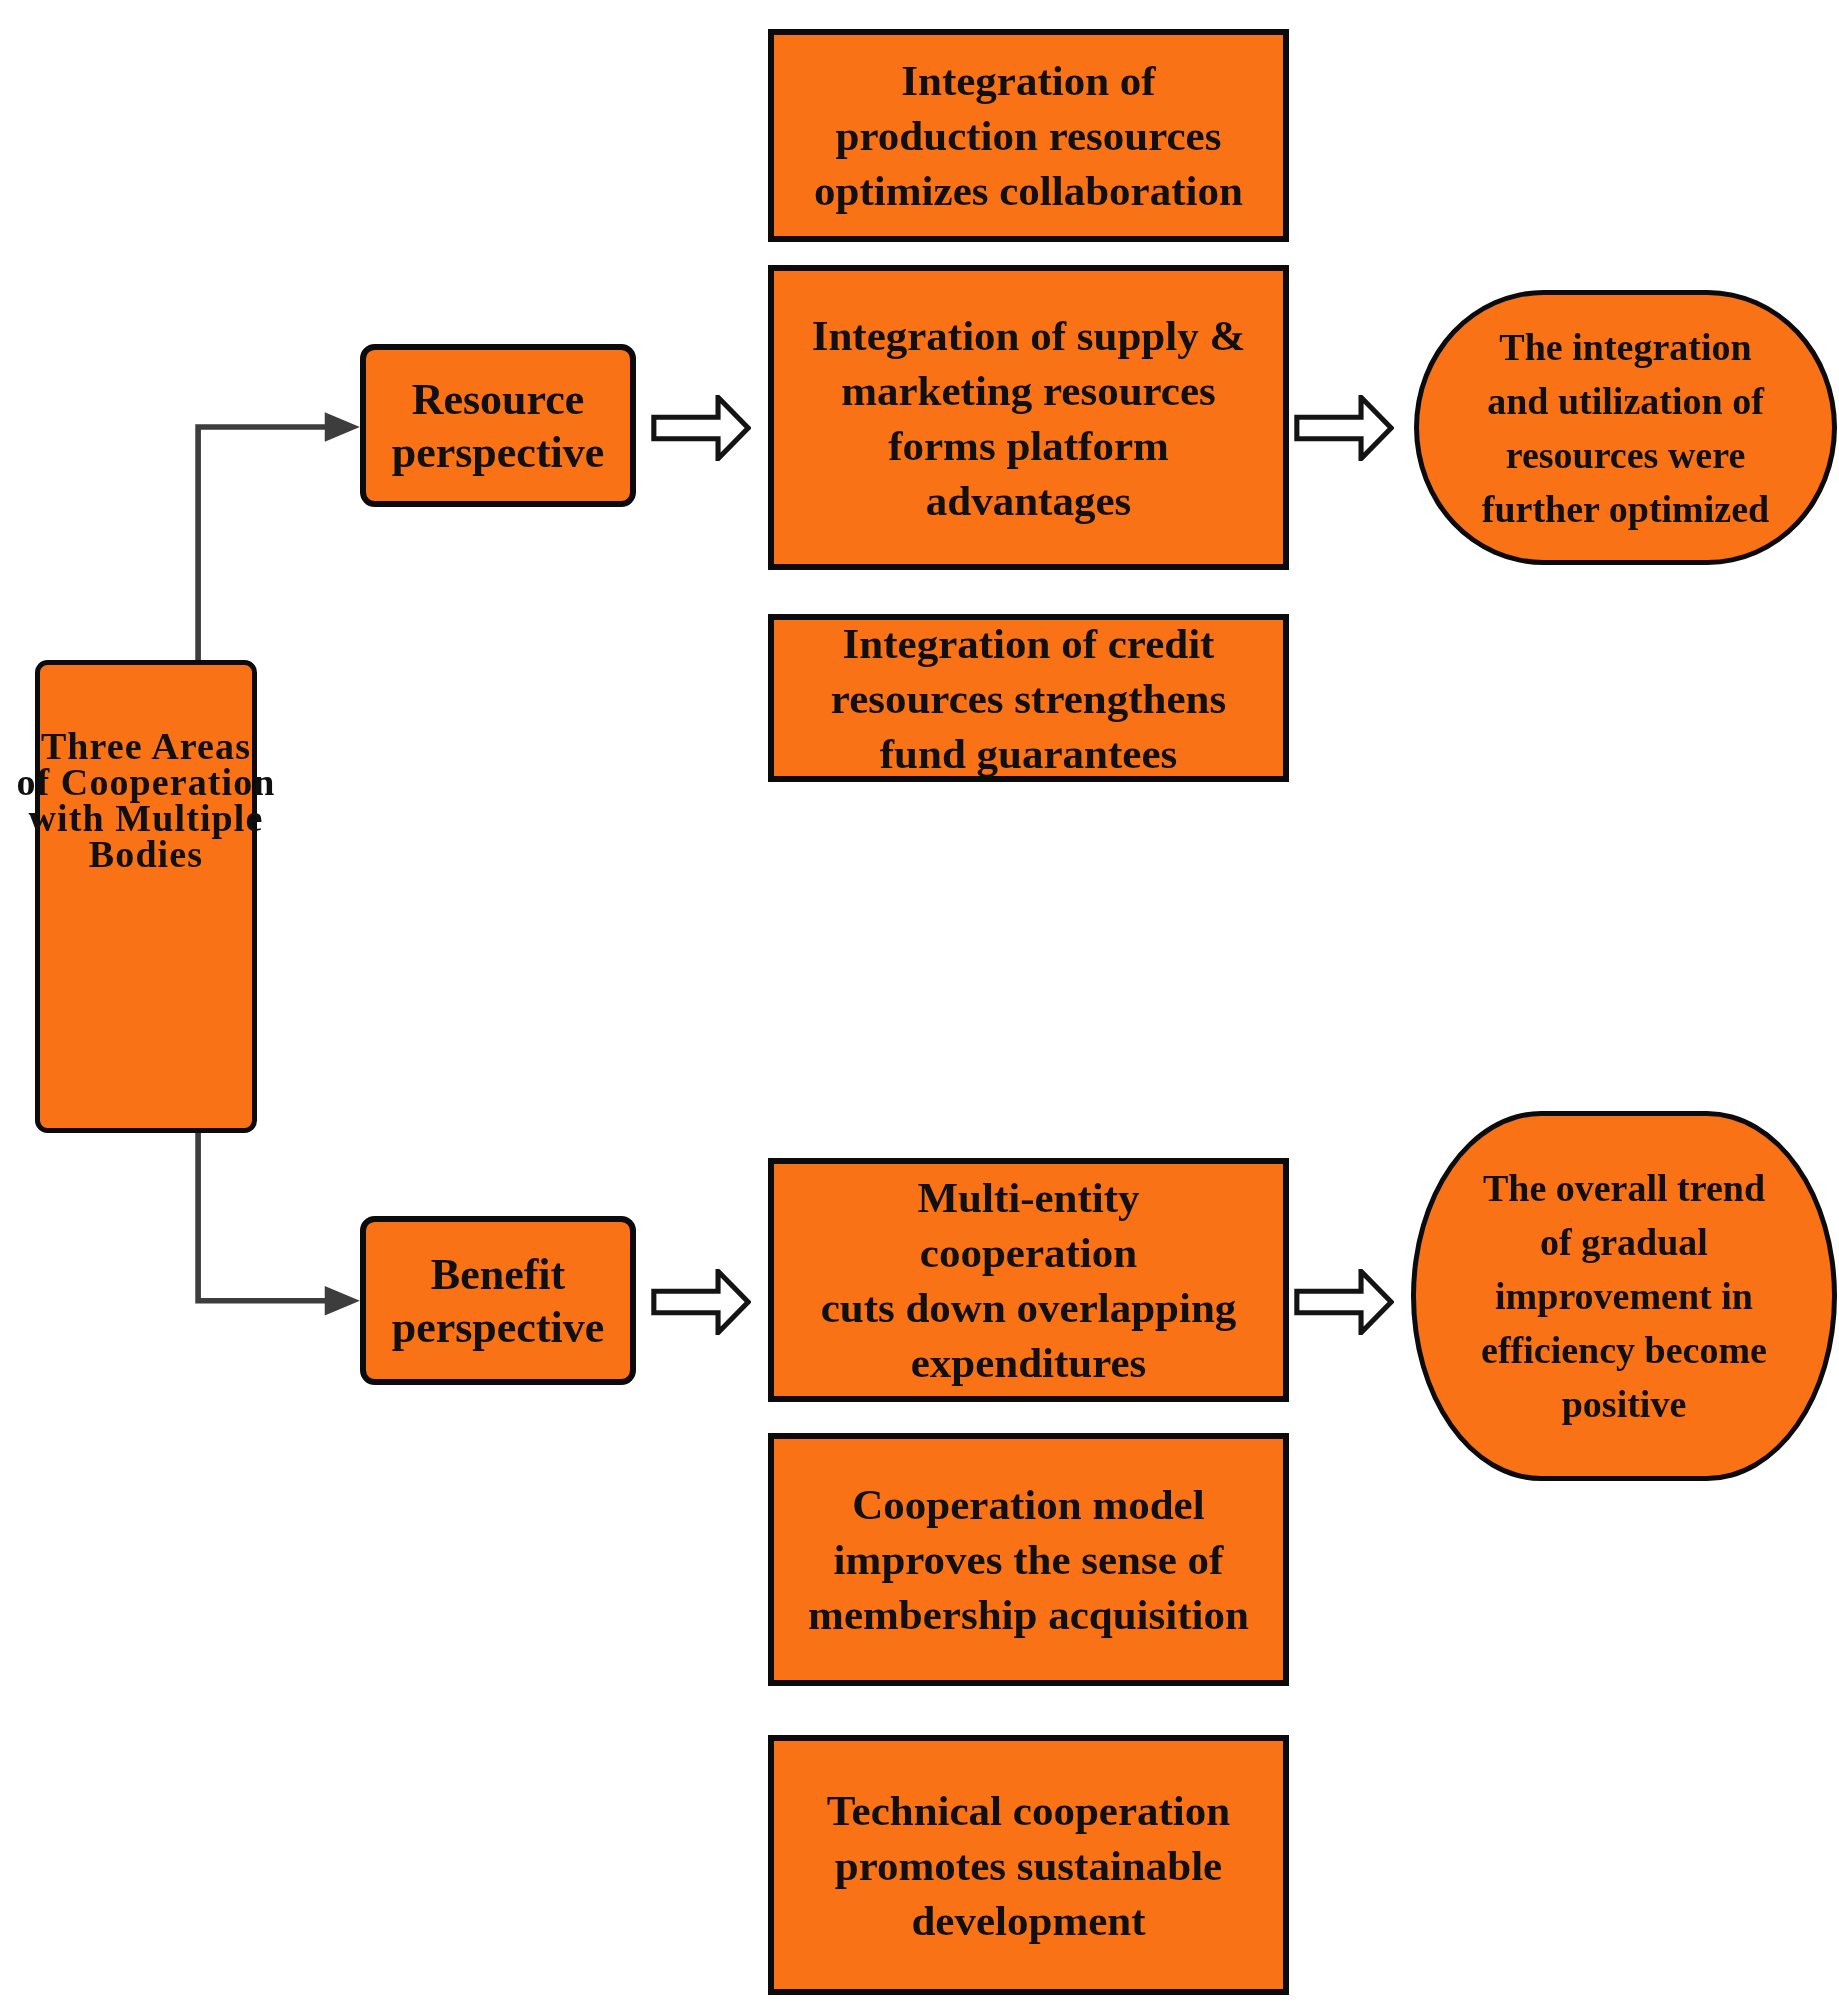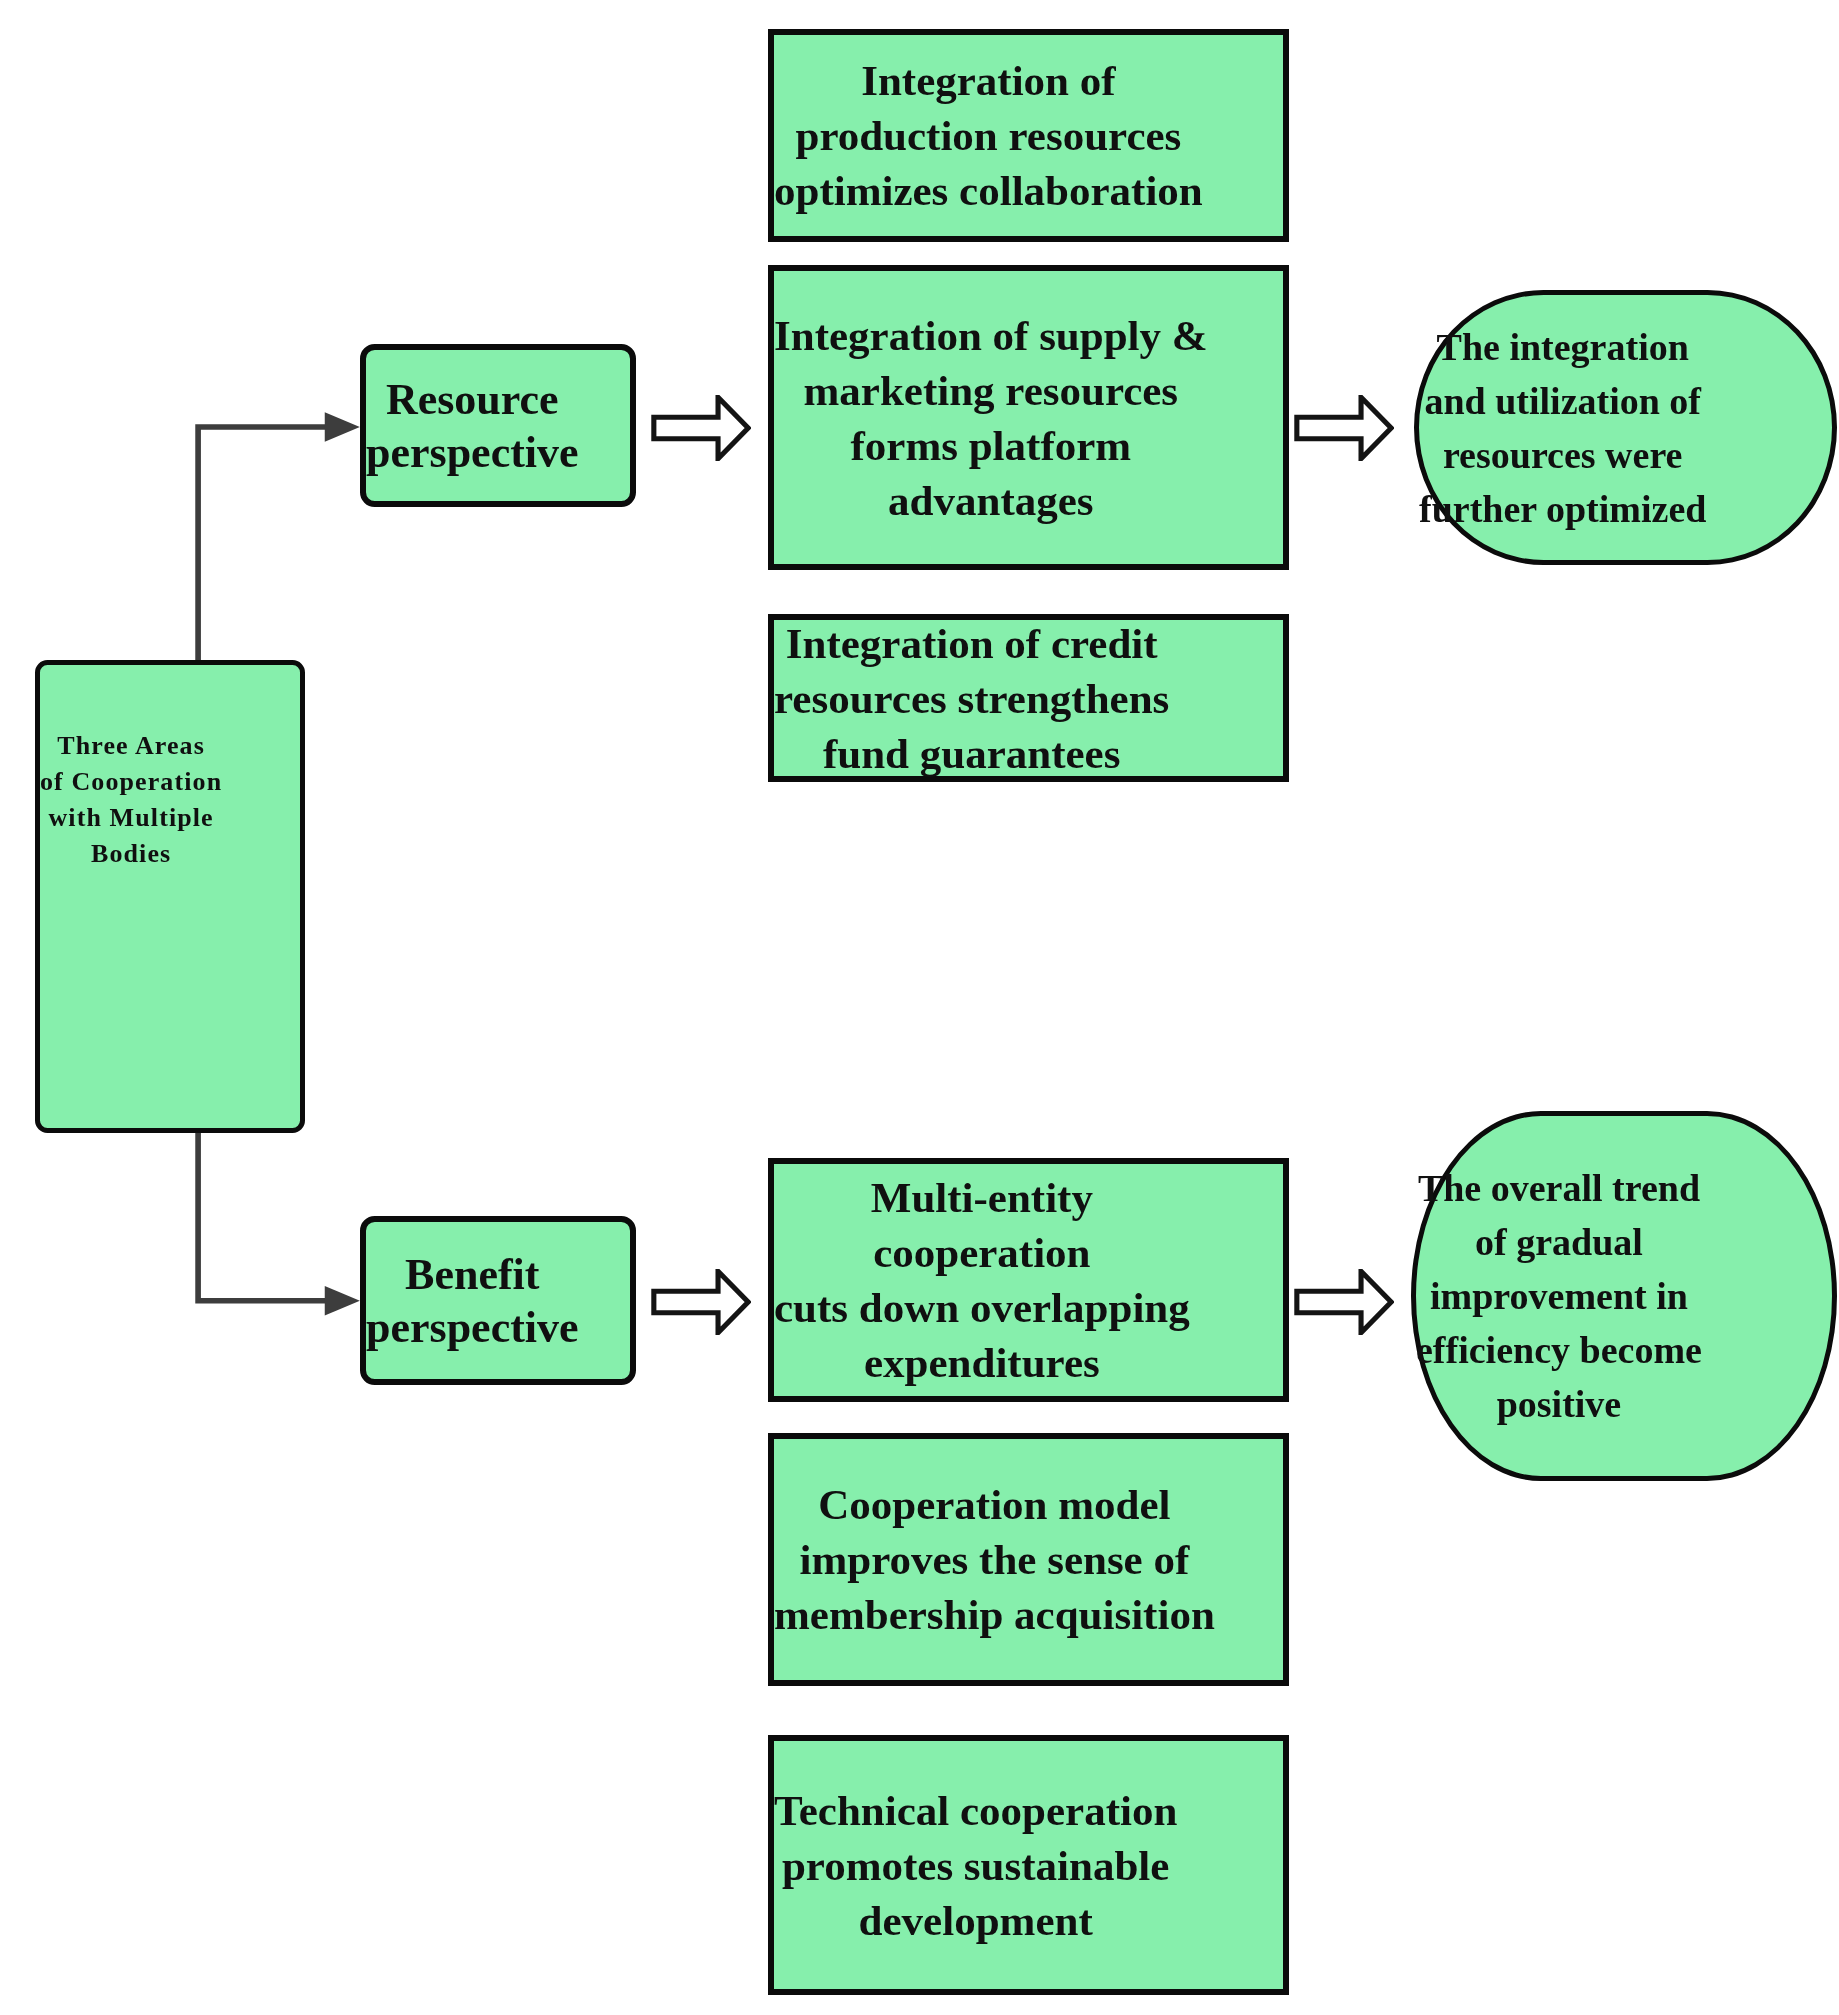--- a/index.html
+++ b/index.html
@@ -7,45 +7,46 @@
     position:relative;
     width:1840px;height:2015px;
     background:#ffffff;
     font-family:"Liberation Serif","DejaVu Serif",serif;
     color:#101010;
     overflow:hidden;
   }
   .node{
     position:absolute;
     box-sizing:border-box;
-    background:#86efac;
+    background:#f97316;
     border:6.2px solid #0b0b0b;
     display:flex;
     align-items:center;
+    justify-content:center;
     text-align:center;
     font-weight:700;
     white-space:pre;
   }
   .node .lbl{white-space:pre;}
   
   .mid{
     left:768px;width:521px;
     font-size:43px;line-height:55px;
   }
   
   .side{
     left:360px;width:276px;
     border-radius:14.7px;
     font-size:44px;line-height:53px;
   }
   
   .root{
-    left:35px;top:660px;width:270px;height:473px;
+    left:35px;top:660px;width:222px;height:473px;
     border-width:5.7px;border-radius:12.4px;
-    font-size:26px;line-height:36px;letter-spacing:1.1px;
+    font-size:38px;line-height:36px;letter-spacing:1.1px;
     align-items:flex-start;
     padding-top:63px;
   }
   
   .pill{
     border-width:5.1px;
     font-size:38px;line-height:54px;
   }
   .pill-top{
     left:1414px;top:290px;width:423px;height:275px;

